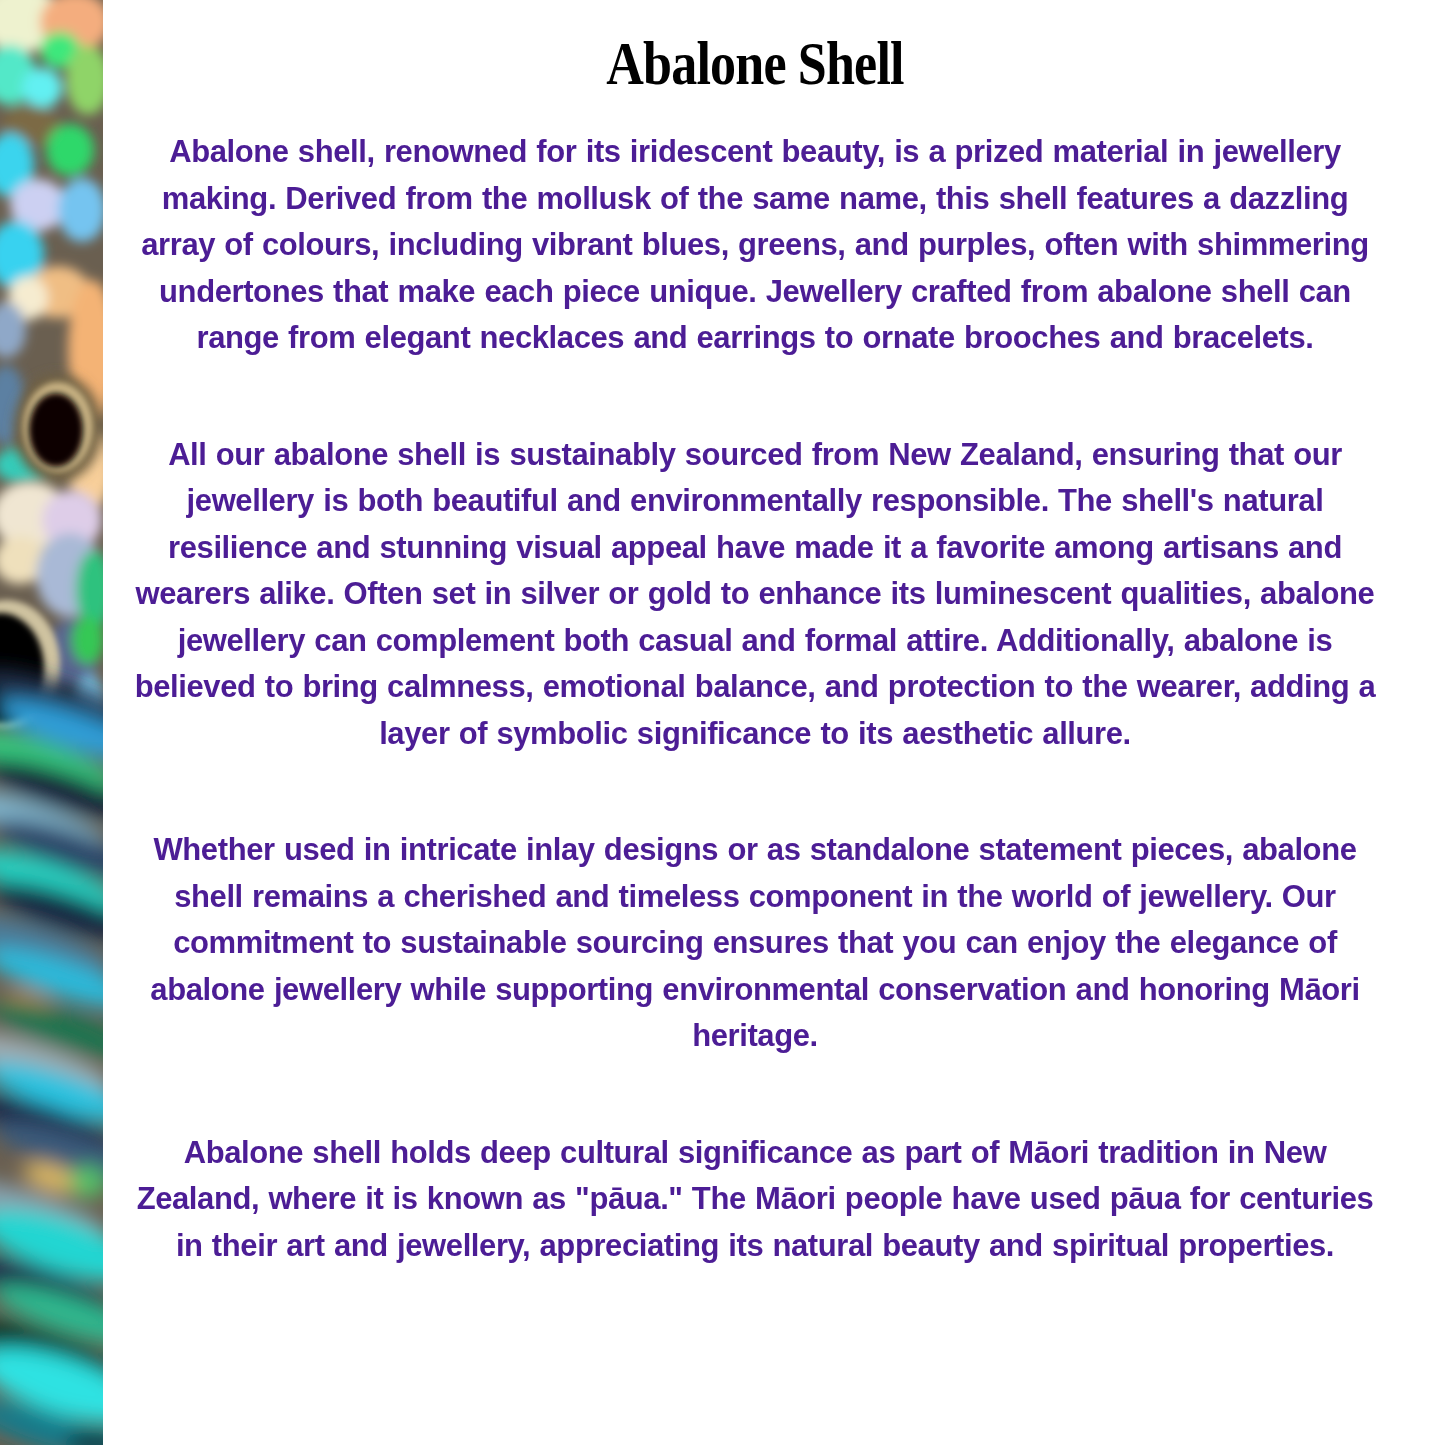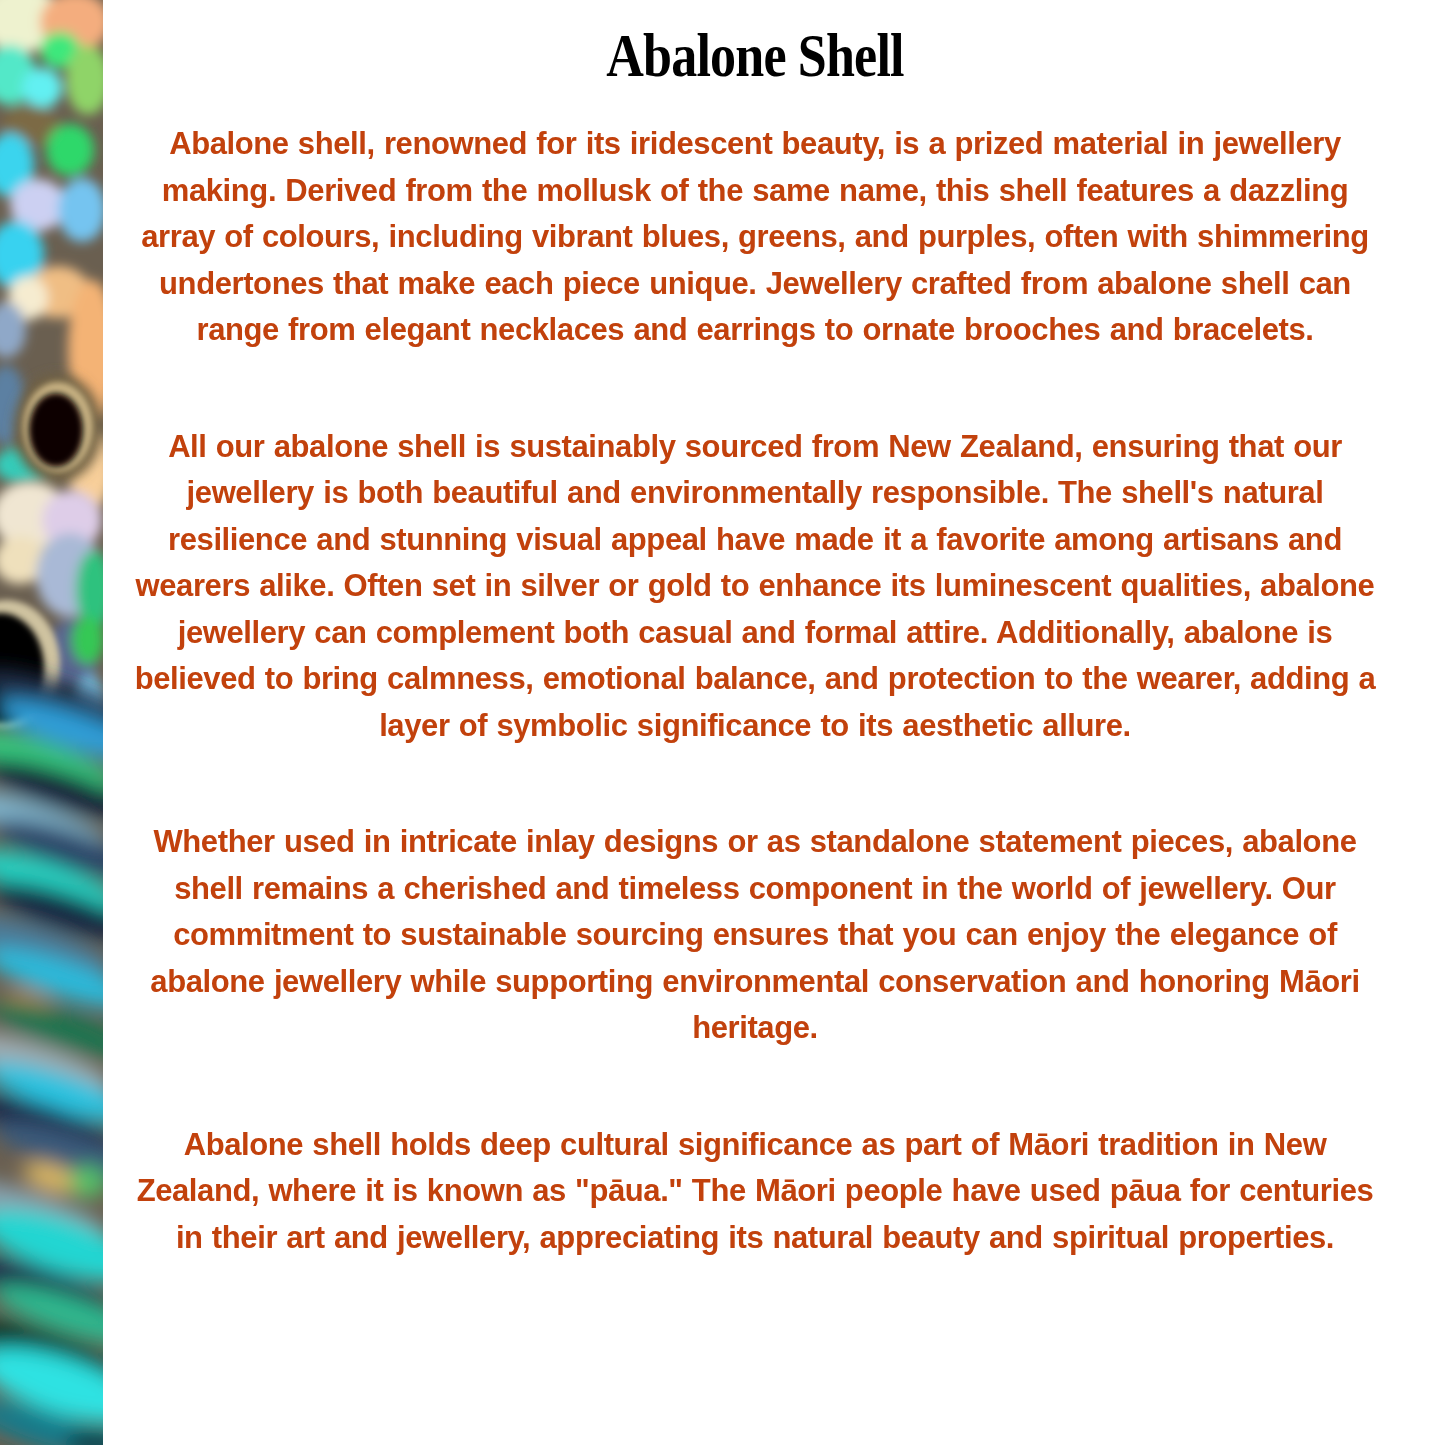--- a/index.html
+++ b/index.html
@@ -22,37 +22,37 @@
     overflow: hidden;
   }
   .shell-strip svg {
     display: block;
     width: 103px;
     height: 1445px;
   }
   .content {
     flex: 1 1 auto;
     box-sizing: border-box;
-    padding: 8px 58px 0 20px;
+    padding: 16px 58px 0 20px;
     text-align: center;
   }
   .title {
     font-family: "Liberation Serif", "DejaVu Serif", serif;
     font-weight: 700;
     color: #000000;
     font-size: 62px;
     line-height: 66px;
     margin: 14px 0 0 0;
     letter-spacing: -1px;
     transform: scaleX(0.84);
   }
   .para {
     font-family: "Liberation Sans", "DejaVu Sans", sans-serif;
     font-weight: 700;
-    color: #c2410c;
+    color: #4c1d95;
     font-size: 31px;
     line-height: 46.5px;
     letter-spacing: -0.4px;
     word-spacing: 1px;
     margin: 70px auto 0 auto;
     max-width: 1315px;
   }
   .para.first {
     margin-top: 33px;
   }

